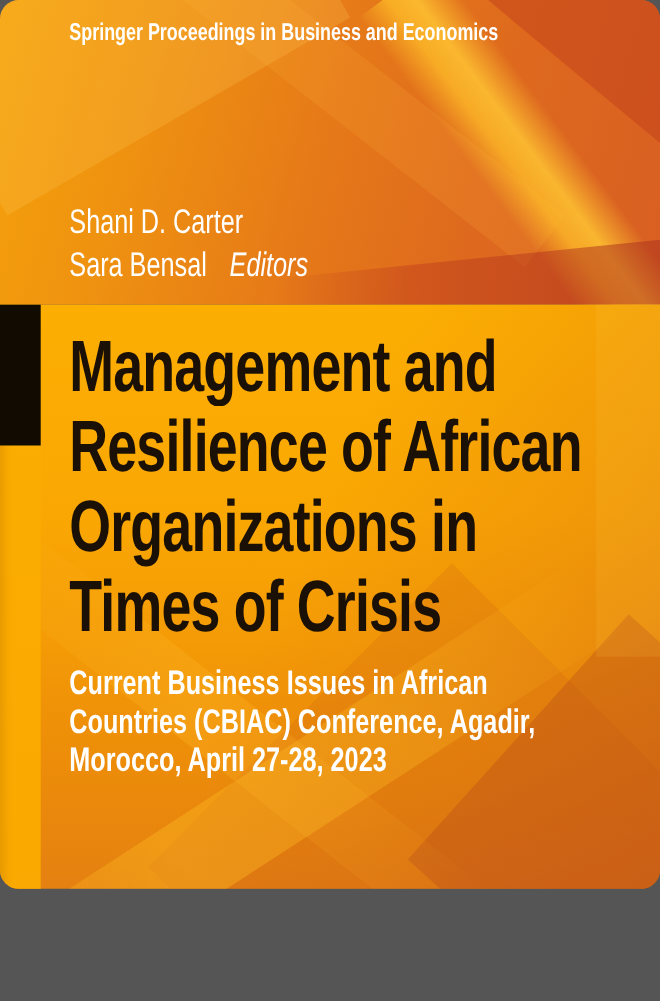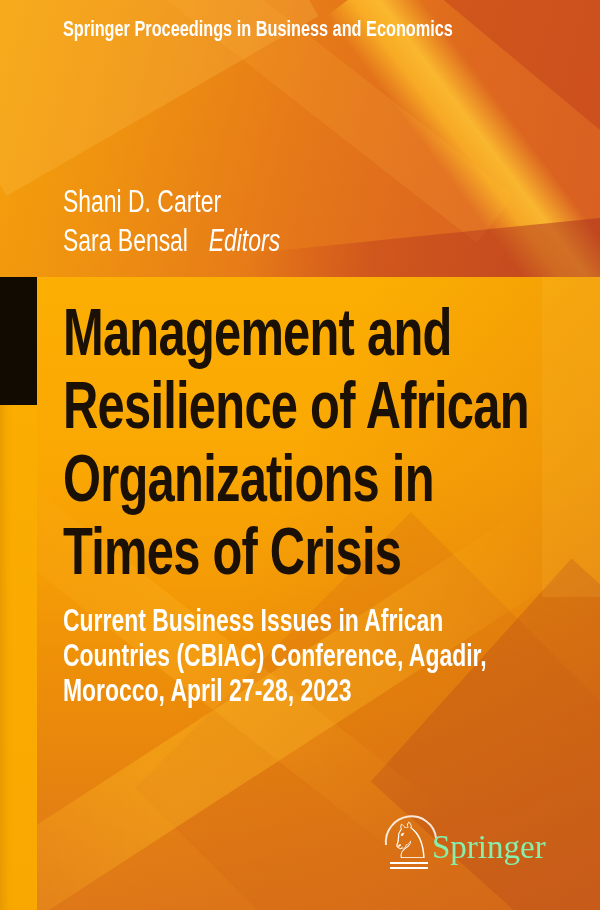--- a/index.html
+++ b/index.html
@@ -1,18 +1,19 @@
 <!DOCTYPE html>
 <html><head>
 <meta charset="utf-8">
 <style>
   html,body{margin:0;padding:0;background:#555;}
   .cover{
-    position:relative;width:600px;height:910px;overflow:hidden;
+    position:relative;width:600px;height:808px;overflow:hidden;
     font-family:"Liberation Sans",sans-serif;
+    border-radius:17px;
   }
   
   .bg-top{
     position:absolute;left:0;top:0;width:600px;height:277px;overflow:hidden;
     background:linear-gradient(105deg,#F5A20A 0%,#EF9210 22%,#E67A18 48%,#DE691E 72%,#D85F22 100%);
   }
   .t-band{
     position:absolute;left:438px;top:-50px;width:86px;height:400px;
     transform:rotate(-37deg);
     background:linear-gradient(90deg,rgba(255,184,30,0) 0%,rgba(255,190,40,0.75) 35%,rgba(255,196,50,0.85) 60%,rgba(255,184,30,0) 100%);

